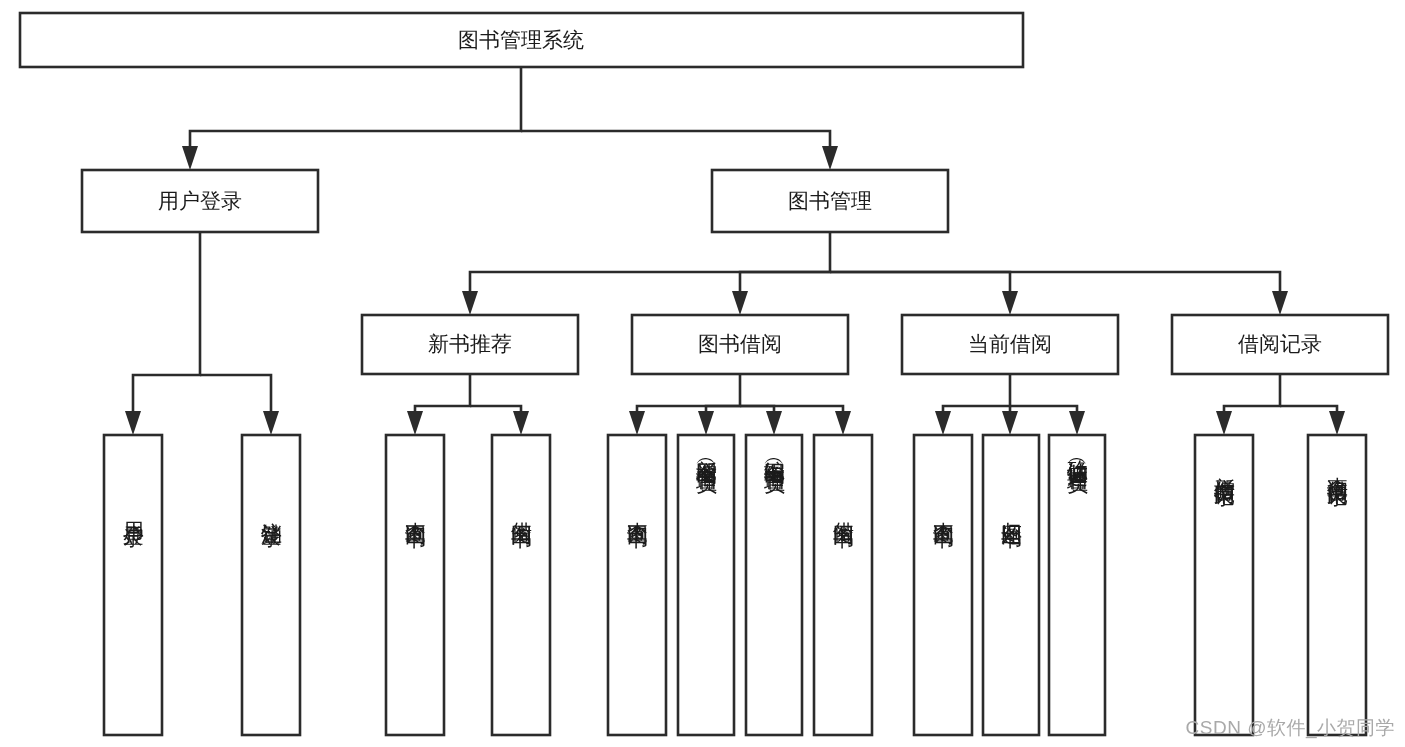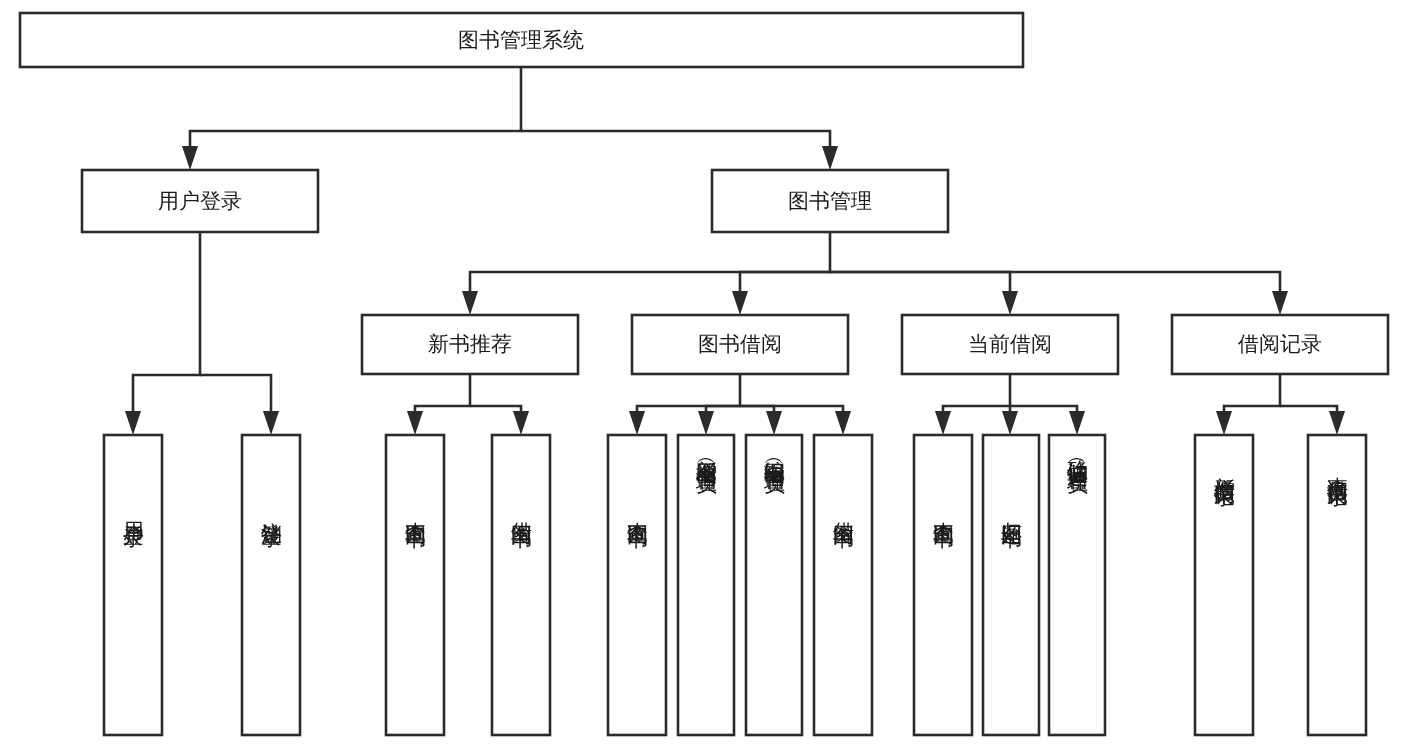--- a/index.html
+++ b/index.html
@@ -217,14 +217,15 @@
   <div class="node-label-v" style="left:746px; top:443px; width:56px; height:292px;">编辑图书（管理员）</div>
   <div class="node-label-v" style="left:814px; top:505px; width:58px; height:230px;">借阅图书</div>
 
   <div class="node-label-v" style="left:914px; top:505px; width:58px; height:230px;">查询图书</div>
   <div class="node-label-v" style="left:983px; top:505px; width:56px; height:230px;">归还图书</div>
   <div class="node-label-v" style="left:1049px; top:443px; width:56px; height:292px;">确认归还（管理员）</div>
 
   <div class="node-label-v" style="left:1195px; top:460px; width:58px; height:275px;">新增借阅记录</div>
   <div class="node-label-v" style="left:1308px; top:460px; width:58px; height:275px;">查询借阅记录</div>
 
+  <div class="watermark">CSDN @软件_小贺同学</div>
 
 </div>
 
 </body></html>

